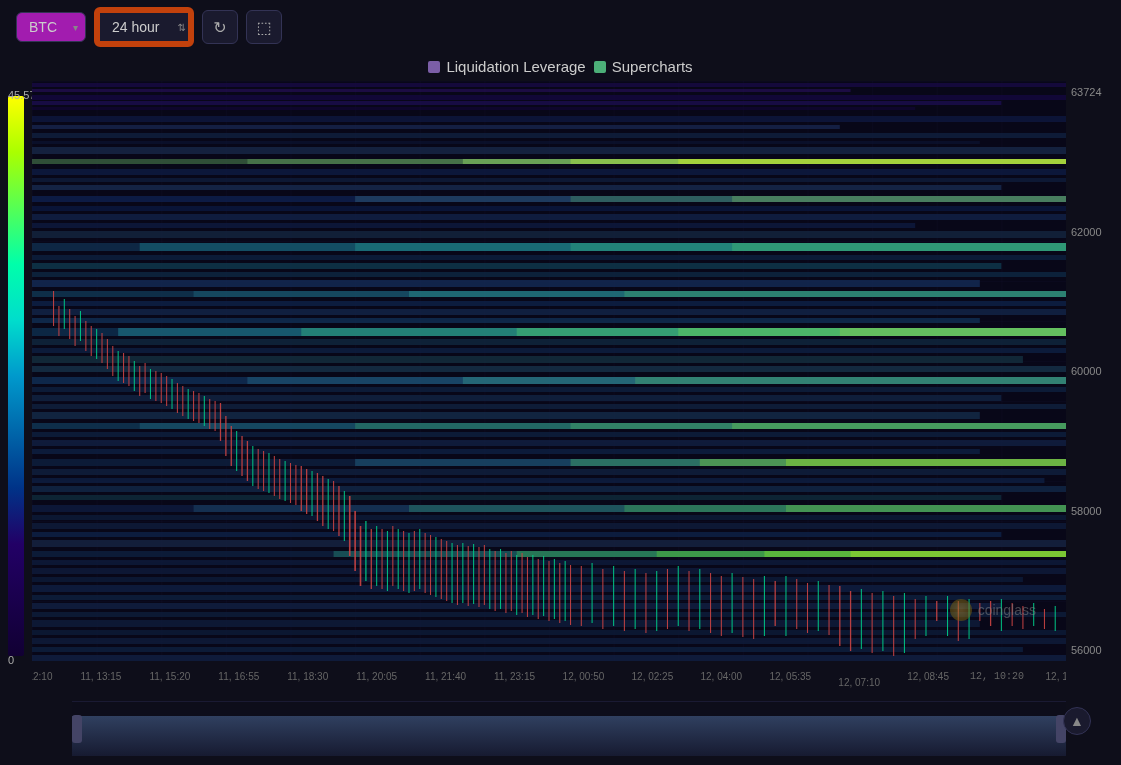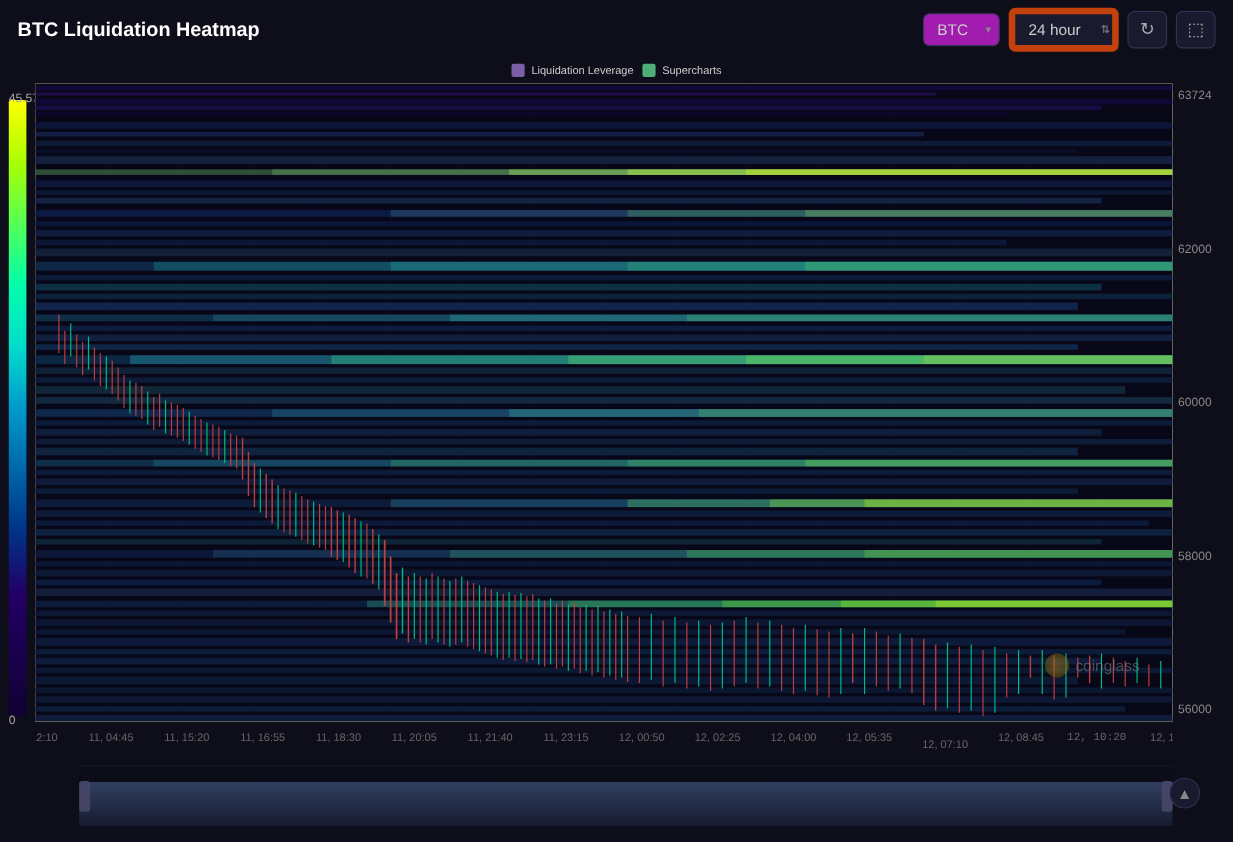--- a/index.html
+++ b/index.html
@@ -92,21 +92,21 @@
       justify-content: center;
       font-size: 16px;
     }
 
     .legend {
       display: flex;
       justify-content: center;
       align-items: center;
       gap: 8px;
       padding: 4px 0 6px;
-      font-size: 10px;
+      font-size: 15px;
       color: #ccc;
     }
 
     .legend-item {
       display: flex;
       align-items: center;
       gap: 6px;
     }
 
     .legend-dot {
@@ -163,21 +163,21 @@
       color: #aaa;
       position: absolute;
       bottom: 35px;
       left: 0;
     }
 
     .chart-canvas {
       width: 100%;
       height: 580px;
       position: relative;
-      background: #fef9c3;
+      background: #000000;
     }
 
     .price-axis {
       position: absolute;
       right: -60px;
       top: 0;
       height: 580px;
       width: 55px;
       display: flex;
       flex-direction: column;
@@ -282,21 +282,20 @@
       width: 22px;
       height: 22px;
       background: radial-gradient(circle, #aa8833, #665500);
       border-radius: 50%;
     }
   </style>
 </head>
 <body>
 
 <div class="header">
-  <span class="title">BTC Liquidation Heatmap</span>
   <div class="controls">
     <div class="select-wrapper">
       <select class="select-btn">
         <option>BTC</option>
         <option>ETH</option>
       </select>
       <span class="select-arrow">▾</span>
     </div>
     <div class="time-select-wrapper">
       <select class="time-btn">
@@ -648,21 +647,21 @@
     <div class="price-axis">
       <span>63724</span>
       <span>62000</span>
       <span>60000</span>
       <span>58000</span>
       <span>56000</span>
     </div>
 
     <div class="x-axis">
     <span class="x-label" style="left: 0%;">11, 12:10</span>
-        <span class="x-label" style="left: 6.66667%;">11, 04:45</span>
+        <span class="x-label" style="left: 6.66667%;">11, 13:15</span>
         <span class="x-label" style="left: 13.3333%;">11, 15:20</span>
         <span class="x-label" style="left: 20%;">11, 16:55</span>
         <span class="x-label" style="left: 26.6667%;">11, 18:30</span>
         <span class="x-label" style="left: 33.3333%;">11, 20:05</span>
         <span class="x-label" style="left: 40%;">11, 21:40</span>
         <span class="x-label" style="left: 46.6667%;">11, 23:15</span>
         <span class="x-label" style="left: 53.3333%;">12, 00:50</span>
         <span class="x-label" style="left: 60%;">12, 02:25</span>
         <span class="x-label" style="left: 66.6667%;">12, 04:00</span>
         <span class="x-label" style="left: 73.3333%;">12, 05:35</span>

